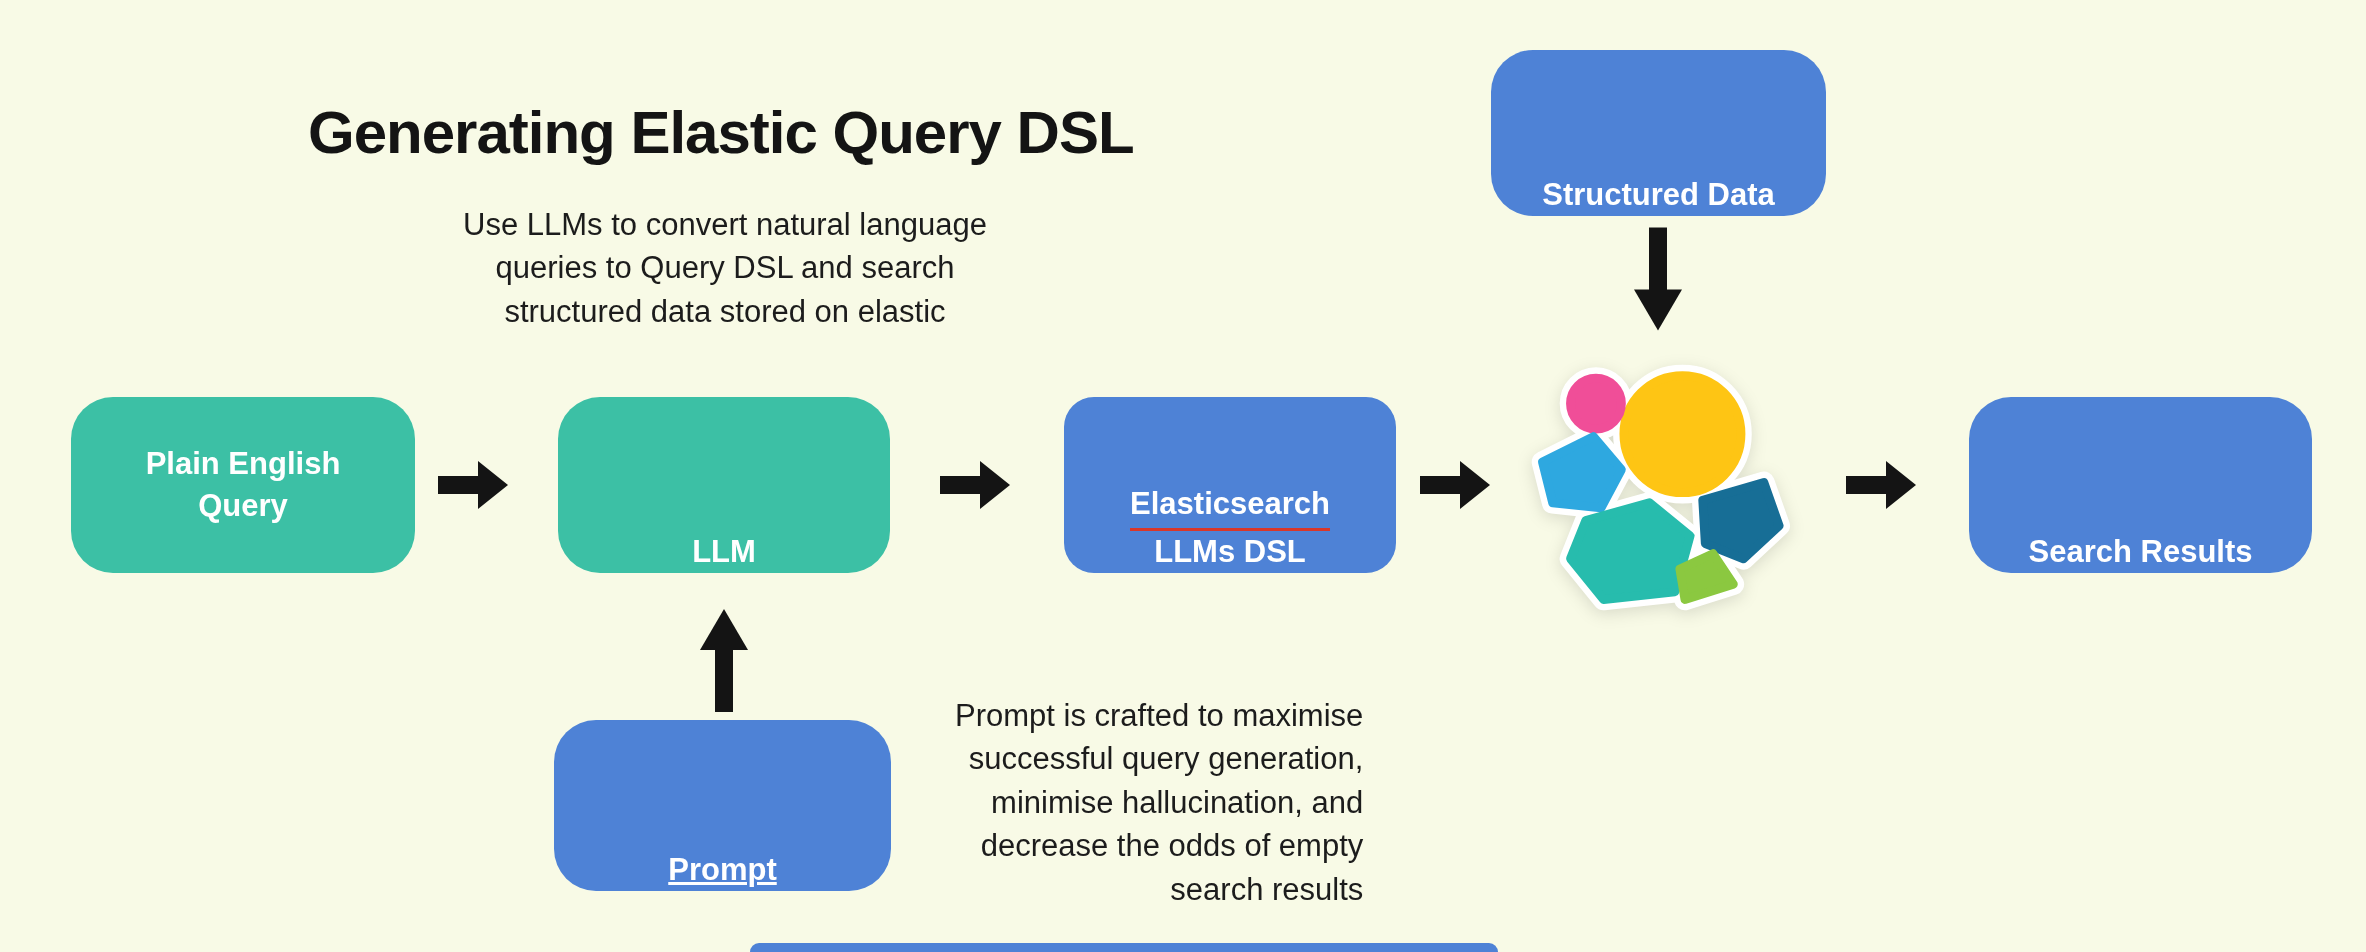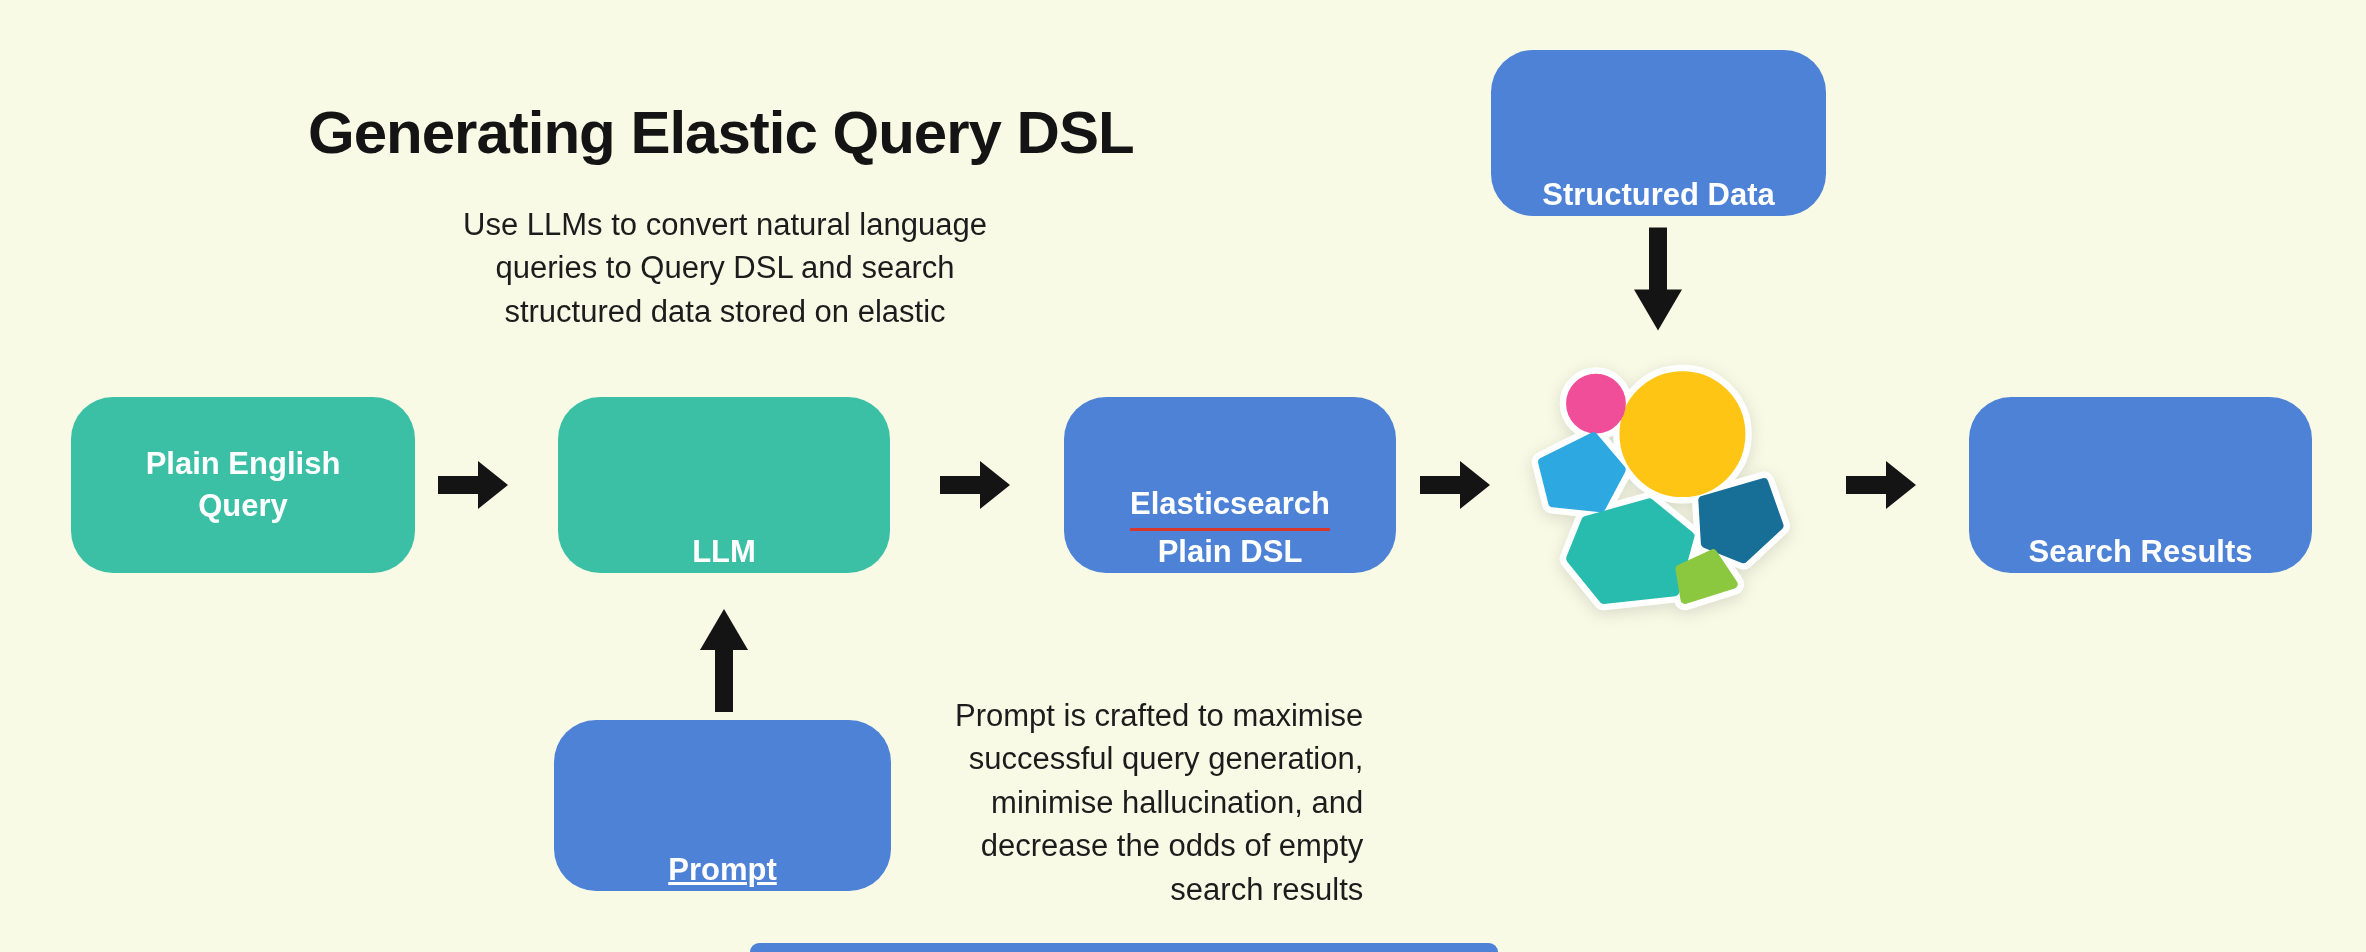--- a/index.html
+++ b/index.html
@@ -42,21 +42,21 @@
     font-weight: 700;
     font-size: 31px;
     line-height: 1.35;
     box-sizing: border-box;
     padding: 0 38px;
   }
   .teal { background: #3cc0a5; }
   .blue { background: #4e82d6; justify-content: flex-end; }
   #node-peq { left: 71px;  top: 397px; width: 344px; height: 176px; }
   #node-llm { left: 558px; top: 397px; width: 332px; height: 176px; justify-content: flex-end; }
-  #node-dsl { left: 1064px; top: 397px; width: 332px; height: 176px; }
+  #node-dsl { left: 1064px; top: 397px; width: 332px; height: 176px; border-radius: 30px; }
   #node-sr  { left: 1969px; top: 397px; width: 343px; height: 176px; }
   #node-sd  { left: 1491px; top: 50px;  width: 335px; height: 166px; }
   #node-prompt { left: 554px; top: 720px; width: 337px; height: 171px; text-decoration: underline; }
   .underline-red {
     border-bottom: 3px solid #d8372b;
     padding-bottom: 3px;
   }
   .arrow { position: absolute; }
   .arrow svg { display: block; width: 100%; height: 100%; }
   .arrow-right { width: 70px; height: 56px; top: 457px; }
@@ -111,21 +111,21 @@
 
   <div class="arrow arrow-right" id="arrow-2">
     <svg viewBox="0 0 70 56">
         <rect x="0" y="19" width="42" height="18" fill="#141414"></rect>
         <polygon points="40,4 40,52 70,28" fill="#141414"></polygon>
       </svg>
   </div>
 
   <div class="node blue" id="node-dsl">
     <span class="underline-red">Elasticsearch</span>
-    <span>Plain DSL</span>
+    <span>LLMs DSL</span>
   </div>
 
   <div class="arrow arrow-right" id="arrow-3">
     <svg viewBox="0 0 70 56">
         <rect x="0" y="19" width="42" height="18" fill="#141414"></rect>
         <polygon points="40,4 40,52 70,28" fill="#141414"></polygon>
       </svg>
   </div>
 
   <div id="elastic-logo">

